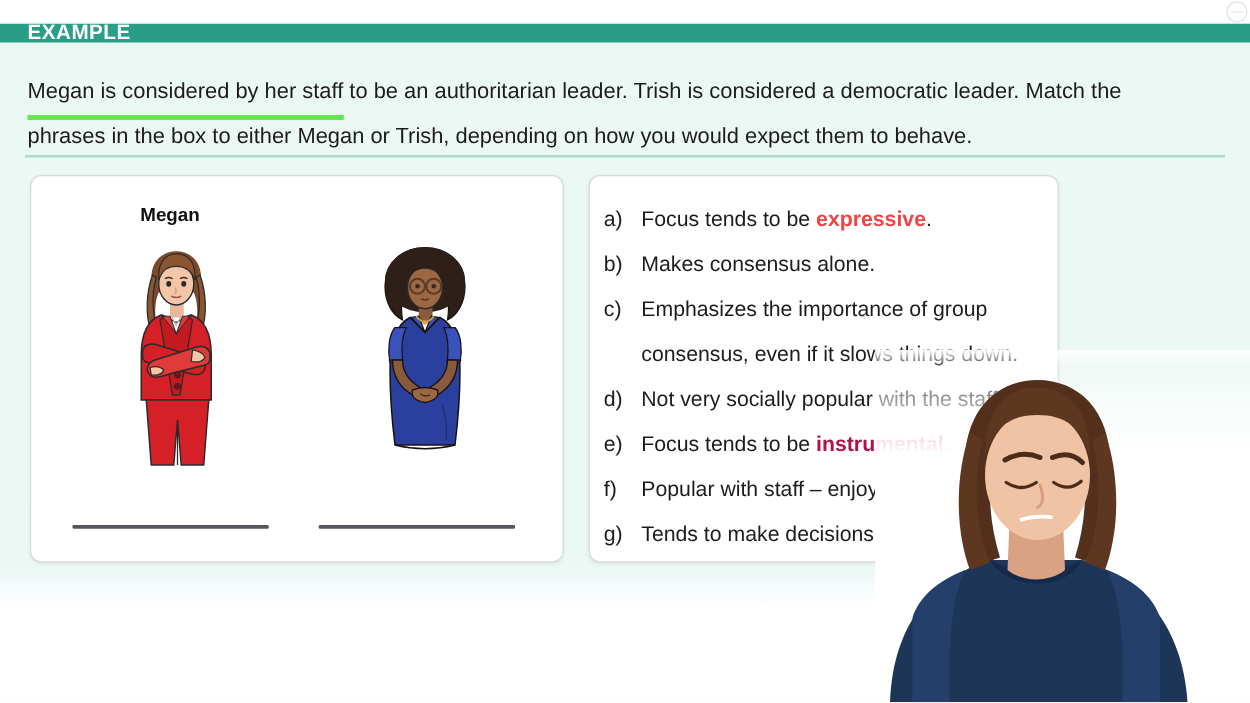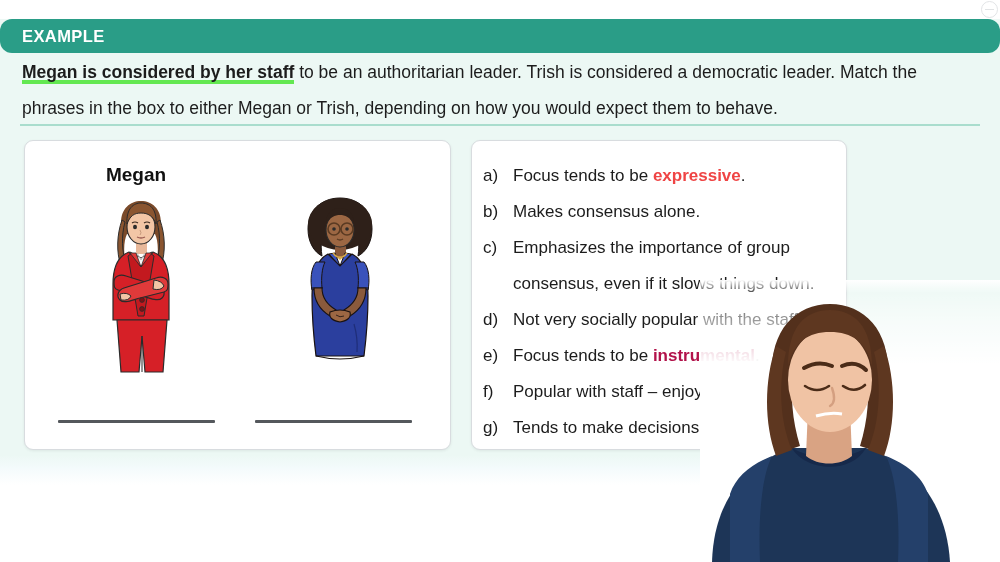--- a/index.html
+++ b/index.html
@@ -55,25 +55,24 @@
     position: absolute;
     left: 0; top: 455px;
     width: 1000px; height: 30px;
     background: linear-gradient(to bottom, #ecf8f4 0%, #f4fbfc 45%, #ffffff 100%);
   }
 
   
   .banner {
     position: absolute;
     left: 0; top: 19px;
-    width: 1000px; height: 34px;
+    width: 1000px; height: 15px;
     background: #2a9d87;
     display: flex;
     align-items: center;
-    border-radius: 12px;
   }
   .banner-label {
     margin-left: 22px;
     color: #ffffff;
     font-size: 16.5px;
     font-weight: bold;
     letter-spacing: .4px;
   }
 
   
@@ -84,22 +83,21 @@
     font-size: 17.5px;
     line-height: 36px;
     color: #1c1c1c;
   }
   .intro .hl {
     position: relative;
     display: inline;
     background-image: linear-gradient(to top, #63e851 0px, #63e851 4px, transparent 4px);
     background-repeat: no-repeat;
     background-position: 0 100%;
-    padding-bottom: 2px;
-    font-weight: bold;
+    padding-bottom: 14px;
   }
 
   .divider {
     position: absolute;
     left: 20px; top: 124px;
     width: 960px; height: 1.5px;
     background: #a9ddcd;
   }
 
   
@@ -109,21 +107,21 @@
     border: 1px solid #d8dcdf;
     border-radius: 9px;
     box-shadow: 0 1px 3px rgba(0,0,0,.07);
   }
   .card-left  { left: 24px;  top: 140px; width: 427px; height: 310px; }
   .card-right { left: 471px; top: 140px; width: 376px; height: 310px; }
 
   
   .person-name {
     position: absolute;
-    font-size: 19px;
+    font-size: 15px;
     font-weight: bold;
     color: #111;
     text-align: center;
     width: 140px;
   }
   .name-megan { left: 66px;  top: 164px; }
   .name-trish { left: 268px; top: 164px; }
 
   .answer-line {
     position: absolute;

